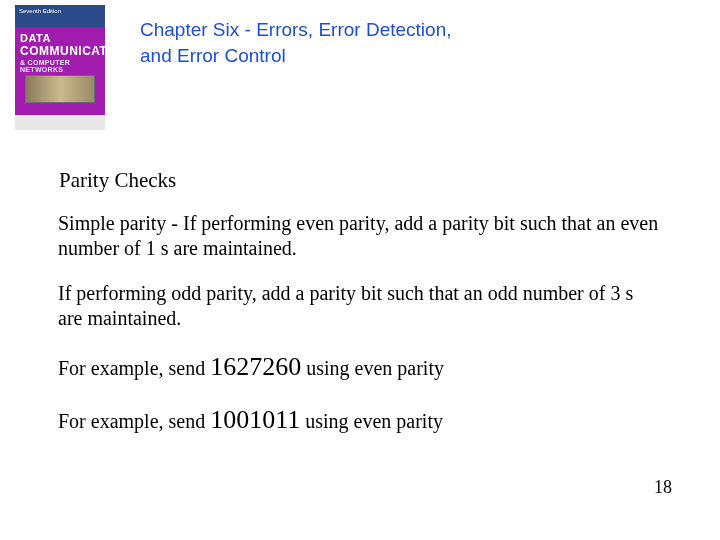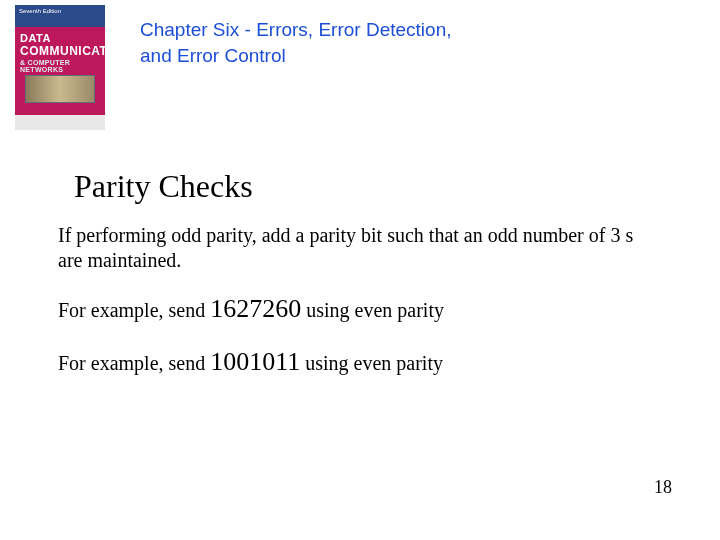--- a/index.html
+++ b/index.html
@@ -35,21 +35,21 @@
   .cover-top-label {
     position: absolute;
     top: 3px; left: 4px;
     font-size: 6px;
     color: #fff;
     font-family: Arial, sans-serif;
   }
   .cover-main {
     position: absolute;
     top: 22px; left: 0; right: 0; bottom: 15px;
-    background: #be185d;
+    background: #a21caf;
   }
   .cover-title {
     position: absolute;
     top: 6px;
     left: 5px;
     right: 5px;
     font-family: Arial, sans-serif;
     font-weight: bold;
     color: #fff;
     font-size: 11px;
@@ -85,23 +85,23 @@
     color: #1d4ed8;
   }
   .content {
     position: absolute;
     top: 168px;
     left: 58px;
     right: 60px;
   }
   .slide-title {
     font-family: 'Times New Roman', Times, serif;
-    font-size: 32px;
+    font-size: 21px;
     font-weight: normal;
-    margin: 0 0 18px 16px;
+    margin: 0 0 18px 1px;
   }
   .para {
     font-family: 'Times New Roman', Times, serif;
     font-size: 20px;
     line-height: 1.25;
     margin: 0 0 20px 0;
   }
   .para .big-num {
     font-size: 26px;
   }
@@ -130,20 +130,21 @@
       <div class="cover-photo"></div>
     </div>
     <div class="cover-bottom"></div>
   </div>
   <div class="chapter-title">Chapter Six - Errors, Error Detection, and Error Control</div>
 </div>
 
 <div class="content">
   <h1 class="slide-title">Parity Checks</h1>
 
+  <p class="para">Simple parity - If performing even parity, add a parity bit such that an even number of 1 s are maintained.</p>
 
   <p class="para">If performing odd parity, add a parity bit such that an odd number of 3 s are maintained.</p>
 
   <p class="para">
     <span>For example, send </span><span class="big-num">1627260</span><span> using even parity</span>
   </p>
 
   <p class="para">
     <span>For example, send </span><span class="big-num">1001011</span><span> using even parity</span>
   </p>

